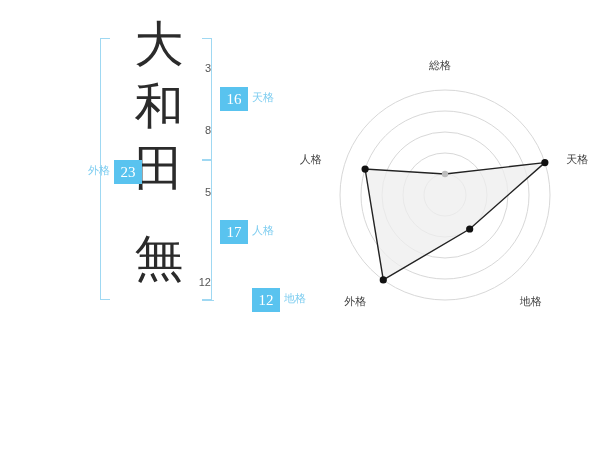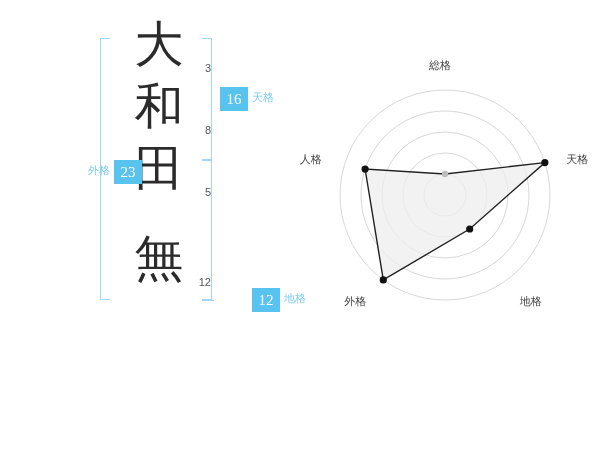--- a/index.html
+++ b/index.html
@@ -159,20 +159,23 @@
     <div class="tick" style="left:202px; top:300px; width:12px;"></div>
 
     <div class="badge-group" style="left:40px; top:160px;margin-left:48px;">
       <span class="badge-label-left">外格</span><span class="badge">23</span>
     </div>
 
     <div class="badge-group" style="left:220px; top:87px;">
       <span class="badge">16</span><span class="badge-label">天格</span>
     </div>
 
+    <div class="badge-group" style="left:220px; top:220px;">
+      <span class="badge">17</span><span class="badge-label">人格</span>
+    </div>
 
     <div class="badge-group" style="left:220px; top:288px;padding-left:32px;">
       <span class="badge">12</span><span class="badge-label">地格</span>
     </div>
 
 
   </div>
 
   <div class="chart-panel">
     <svg id="radar-svg" width="300" height="400" viewBox="0 0 300 400" style="position:absolute; left:0; top:40px;">

